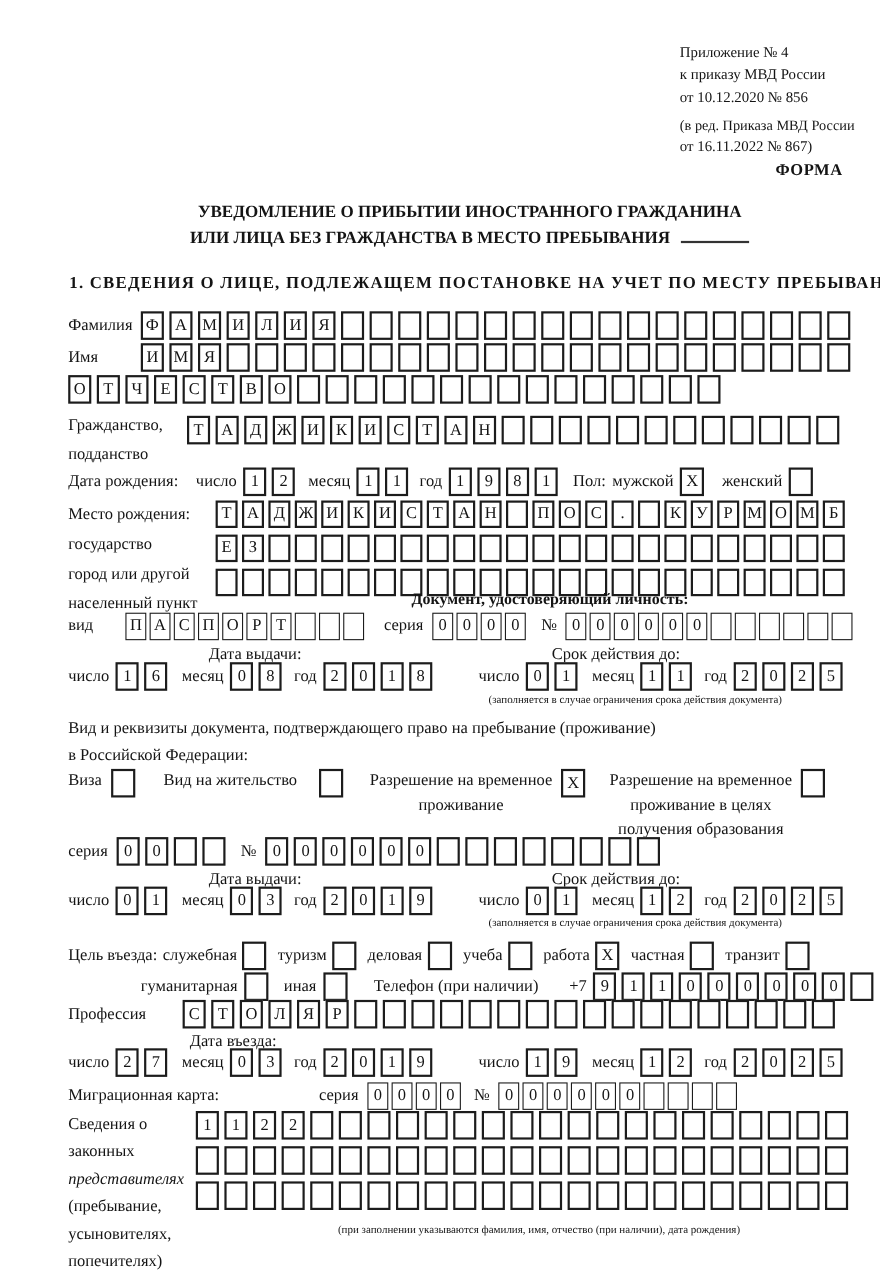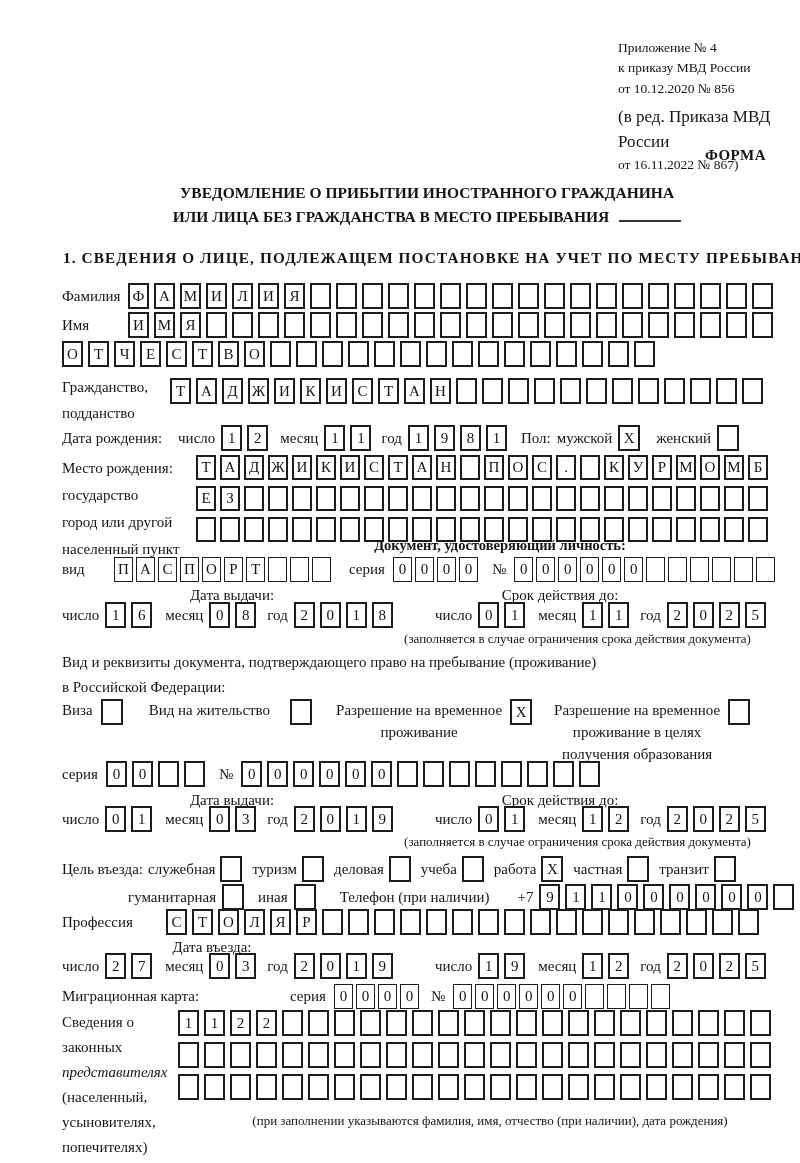--- a/index.html
+++ b/index.html
@@ -1,20 +1,20 @@
 <!DOCTYPE html>
 <html><head>
 <meta charset="utf-8">
 <style>
   html,body{margin:0;padding:0;background:#ffffff;}
   .page{position:relative;width:800px;height:1163px;background:#ffffff;
         font-family:"Liberation Serif","DejaVu Serif",serif;color:#141414;overflow:hidden;padding-left:16px;}
   .abs{position:absolute;}
   .lbl{font-size:15px;line-height:1.25;}
-  .small{font-size:13px;}
+  .small{font-size:10px;}
   .bold{font-weight:bold;}
   .center{text-align:center;}
   .right{text-align:right;}
   .row{display:flex;align-items:flex-start;}
   .vcenter{align-items:center;}
   .cells{display:flex;gap:5px;flex-wrap:nowrap;}
   .cells.med{gap:4px;}
   .cells.tight{gap:3px;}
   .cell{box-sizing:border-box;flex:0 0 auto;width:21px;height:26px;border:2px solid #1c1c1c;
         display:flex;align-items:center;justify-content:center;font-size:15px;background:#fff;}
@@ -32,21 +32,21 @@
 </style>
 </head>
 <body>
 
 <div class="page">
 
   <div class="abs" style="top:38px;left:618px;width:176px;">
     <div class="small" style="font-size:13.5px;line-height:1.5;">Приложение № 4</div>
     <div class="small" style="font-size:13.5px;line-height:1.5;">к приказу МВД России</div>
     <div class="small" style="font-size:13.5px;line-height:1.5;">от 10.12.2020 № 856</div>
-    <div class="small" style="font-size:17px;line-height:1.5;margin-top:5px;">(в ред. Приказа МВД России</div>
+    <div class="small" style="font-size:13px;line-height:1.5;margin-top:5px;">(в ред. Приказа МВД России</div>
     <div class="small" style="font-size:13.5px;line-height:1.5;">от 16.11.2022 № 867)</div>
   </div>
 
   <div class="abs bold right" style="top:147px;left:0;width:766px;font-size:15px;letter-spacing:0.5px;">ФОРМА</div>
 
   <div class="abs bold center" style="top:181px;left:62px;width:730px;font-size:15.5px;line-height:24px;">
     <div>УВЕДОМЛЕНИЕ О ПРИБЫТИИ ИНОСТРАННОГО ГРАЖДАНИНА</div>
     <div><span>ИЛИ ЛИЦА БЕЗ ГРАЖДАНСТВА В МЕСТО ПРЕБЫВАНИЯ</span><span class="blank-line"></span></div>
   </div>
 
@@ -634,21 +634,21 @@
         <span class="cell"></span>
         <span class="cell"></span>
       </span>
   </div>
 
   <div class="abs row" style="top:1010px;left:62px;">
     <span class="stack" style="width:116px;flex:0 0 auto;line-height:25px;">
       <div style="line-height:25px;">Сведения о</div>
       <div style="line-height:25px;">законных</div>
       <div style="line-height:25px;font-style:italic;">представителях</div>
-      <div style="line-height:25px;">(населенный,</div>
+      <div style="line-height:25px;">(пребывание,</div>
       <div style="line-height:25px;">усыновителях,</div>
       <div style="line-height:25px;">попечителях)</div>
     </span>
     <span class="cellrows">
       <span class="cells">
           <span class="cell">1</span>
           <span class="cell">1</span>
           <span class="cell">2</span>
           <span class="cell">2</span>
           <span class="cell"></span>

